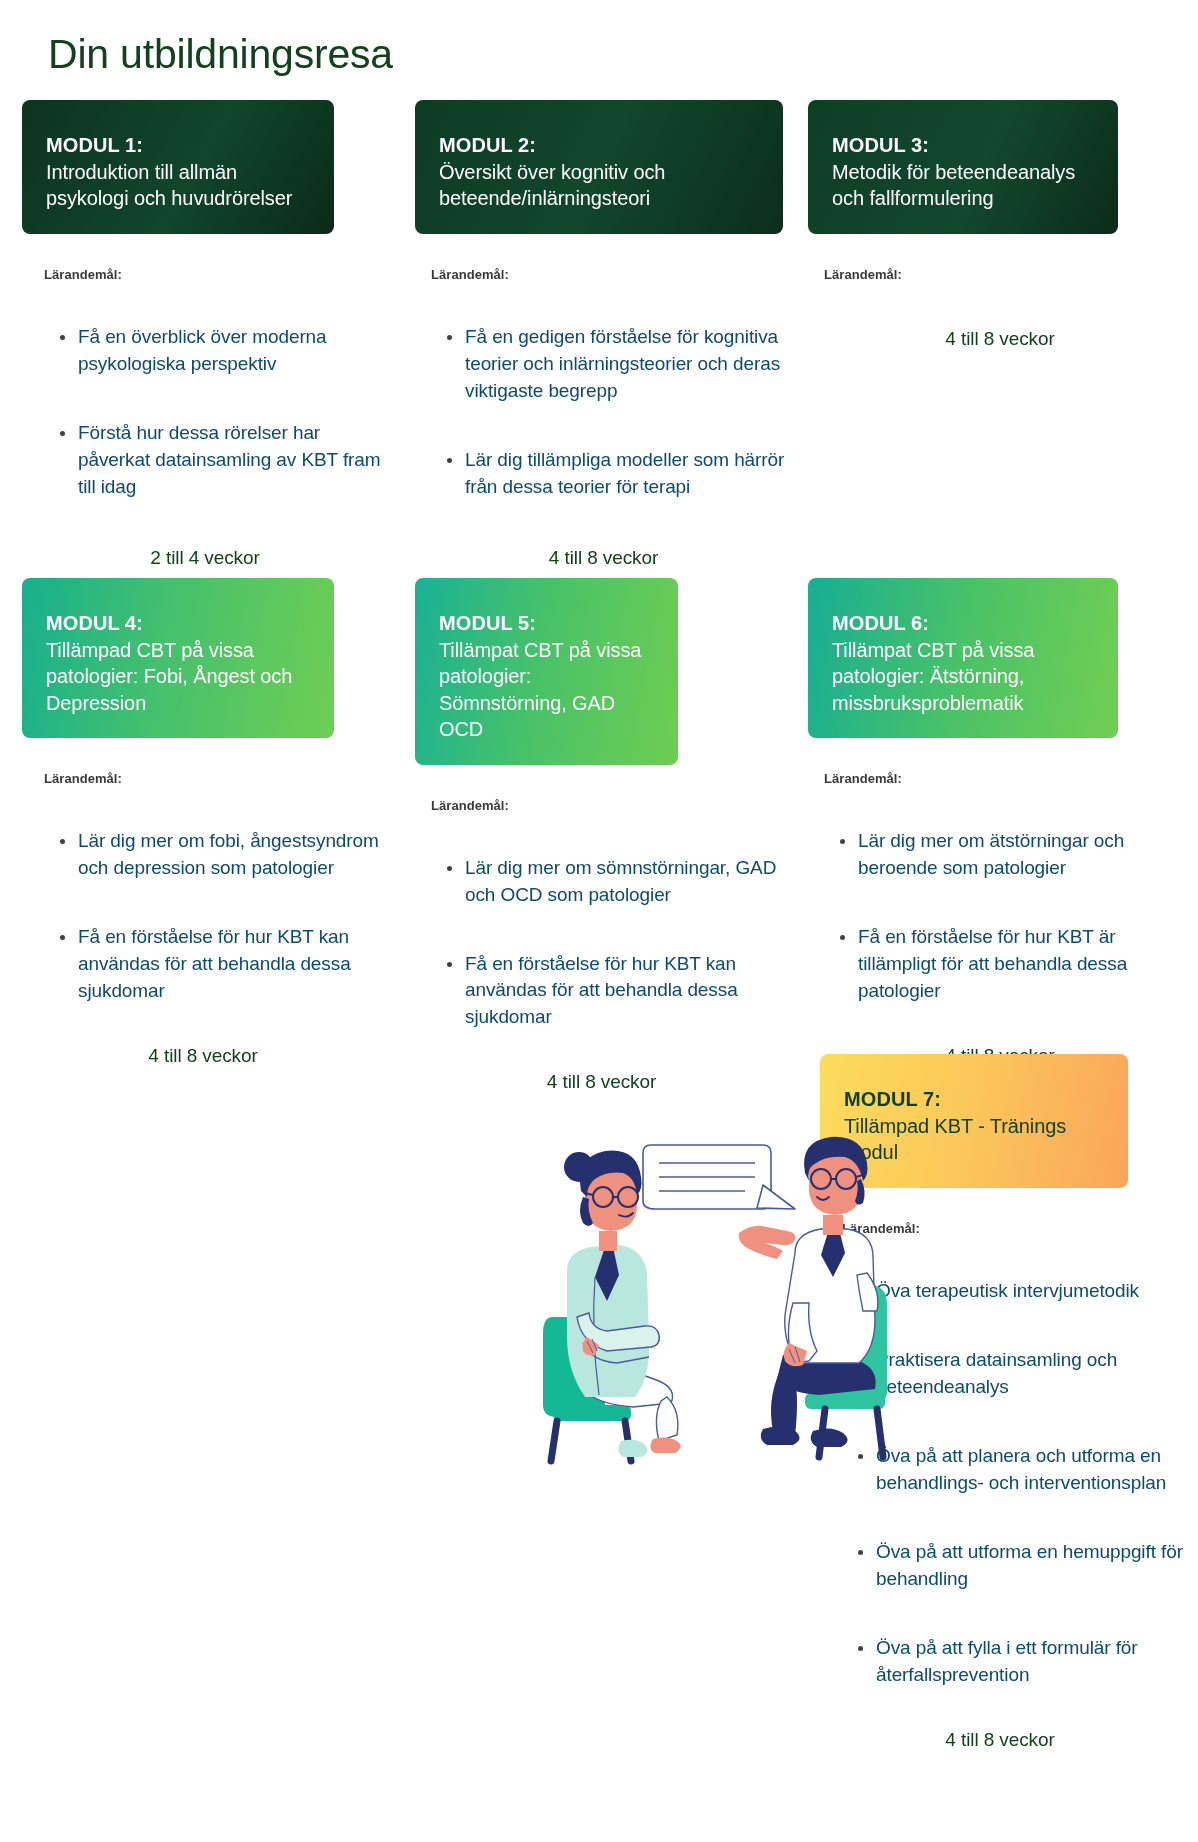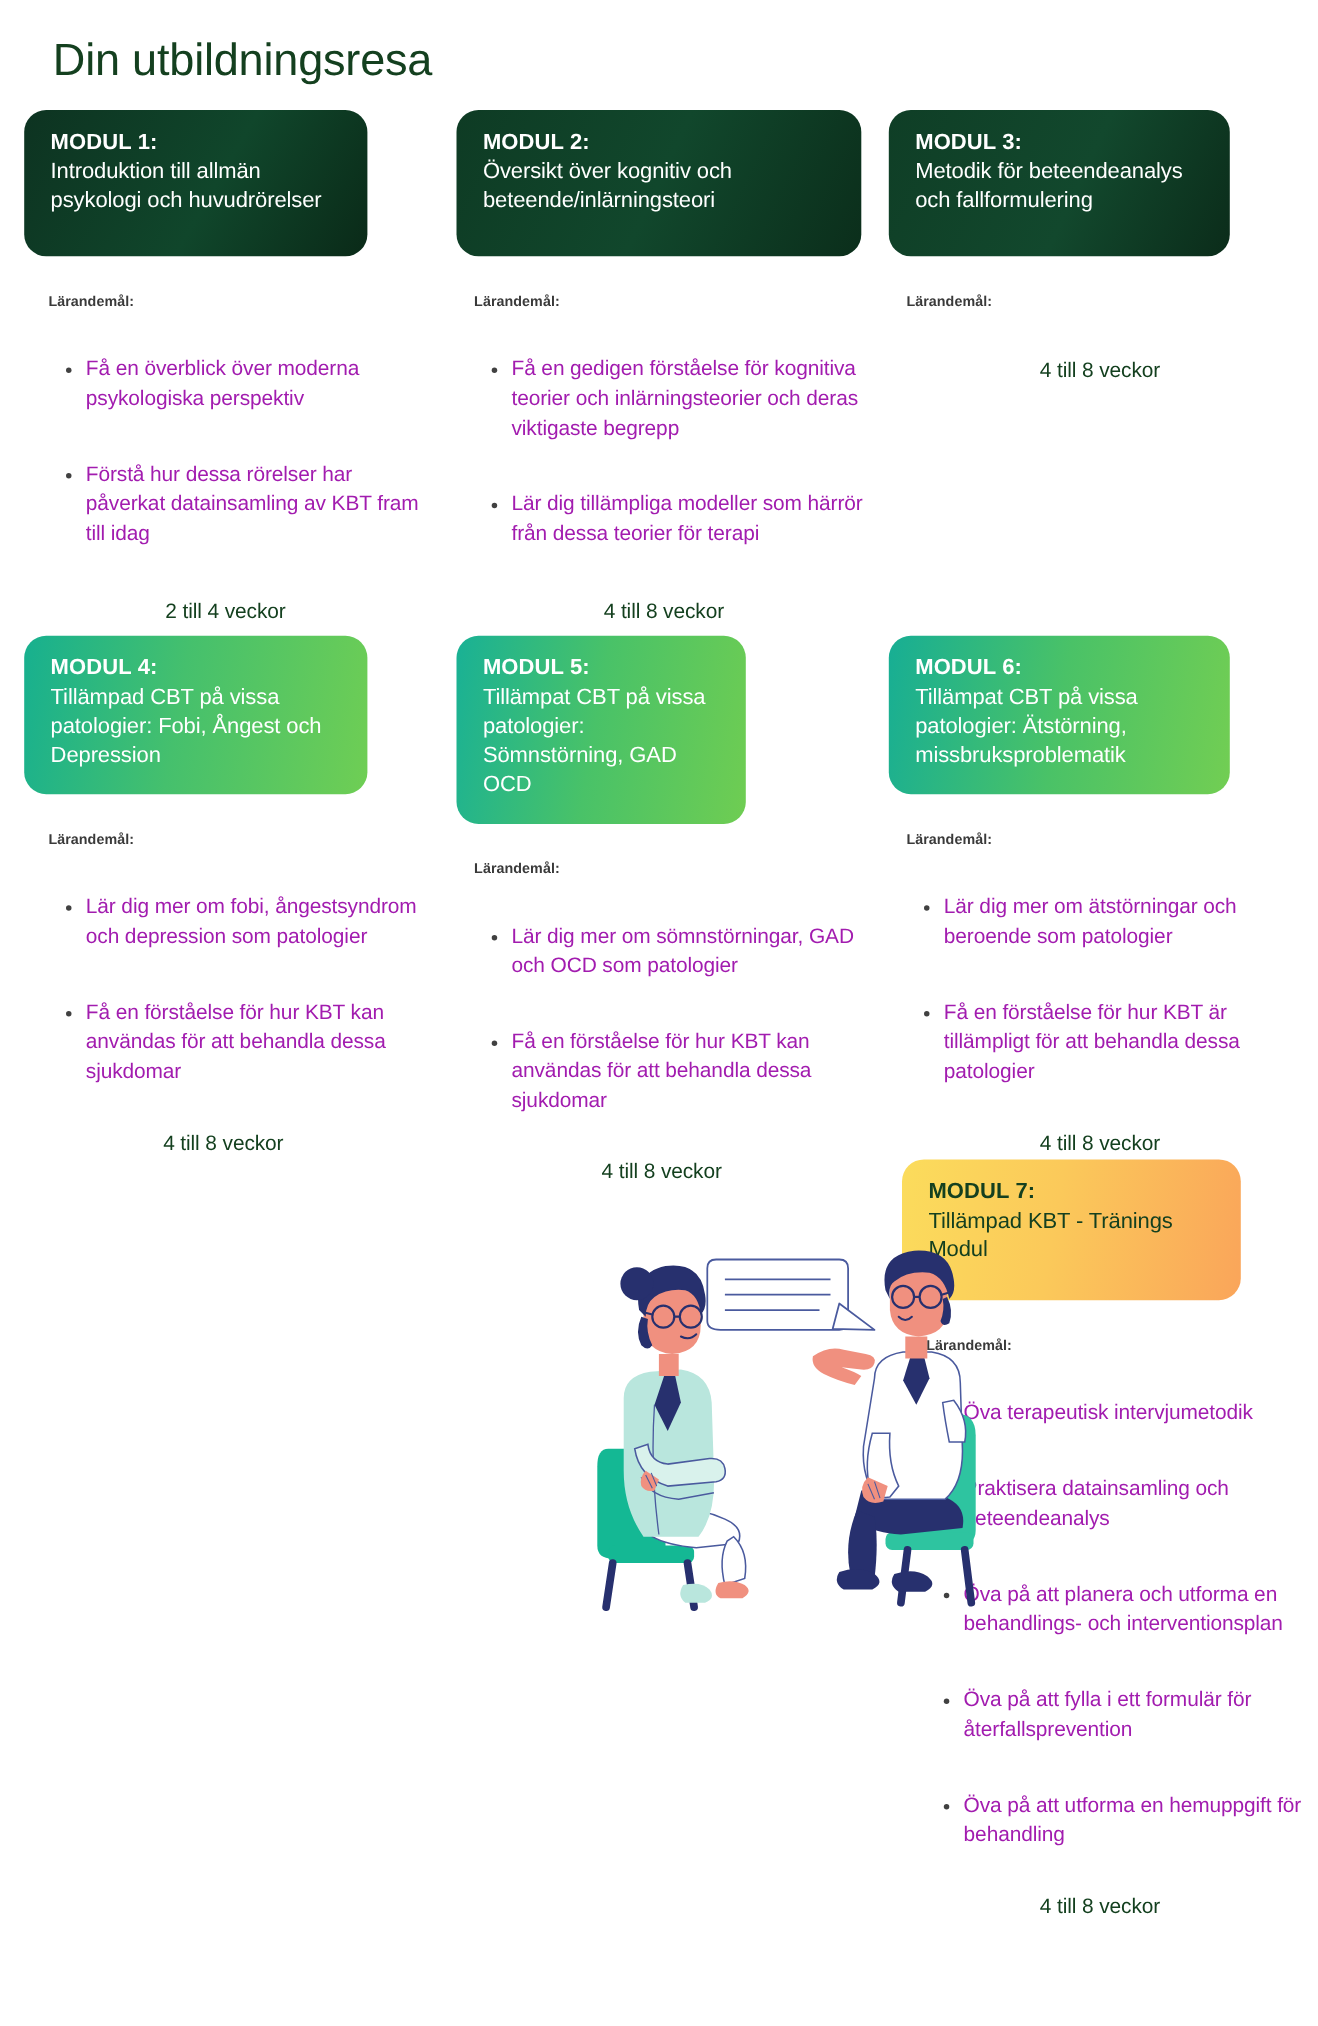--- a/index.html
+++ b/index.html
@@ -42,22 +42,22 @@
 
   .col {
     position: relative;
   }
   .col-a { width: 400px; padding-left: 22px; }
   .col-b { width: 400px; padding-left: 15px; }
   .col-c { width: 398px; padding-left: 8px; }
 
   
   .card {
-    border-radius: 20px;
-    padding: 16px 24px 22px 24px;
+    border-radius: 8px;
+    padding: 32px 24px 22px 24px;
     color: #ffffff;
     position: relative;
   }
   .card-label {
     font-size: 20px;
     font-weight: 700;
     letter-spacing: 0.1px;
     line-height: 1.35;
   }
   .card-title {
@@ -120,21 +120,21 @@
   }
   .goals-list {
     margin-top: 14px;
     padding-left: 34px;
     list-style: none;
   }
   .goals-list li {
     position: relative;
     font-size: 19px;
     line-height: 1.42;
-    color: #a21caf;
+    color: #0c4a6e;
     margin-bottom: 2px;
     letter-spacing: -0.1px;
     margin-top: 42px;
   }
   .goals-list li::before {
     content: "";
     position: absolute;
     left: -18px;
     top: 11px;
     width: 5px;
@@ -273,22 +273,22 @@
       <div class="card grad-7">
         <div class="card-label">MODUL 7:</div>
         <div class="card-title">Tillämpad KBT - Tränings Modul</div>
       </div>
       <div class="body-wrap">
         <div class="goals-label">Lärandemål:</div>
         <ul class="goals-list">
           <li>Öva terapeutisk intervjumetodik</li>
           <li>Praktisera datainsamling och beteendeanalys</li>
           <li>Öva på att planera och utforma en behandlings- och interventionsplan</li>
+          <li>Öva på att utforma en hemuppgift för behandling</li>
           <li>Öva på att fylla i ett formulär för återfallsprevention</li>
-          <li>Öva på att utforma en hemuppgift för behandling</li>
         </ul>
         <div class="duration dur-7">4 till 8 veckor</div>
       </div>
     </div>
 
   </div>
 
   <div class="illustration">
     <svg viewBox="0 0 440 360" width="440" height="360" xmlns="http://www.w3.org/2000/svg">
 

